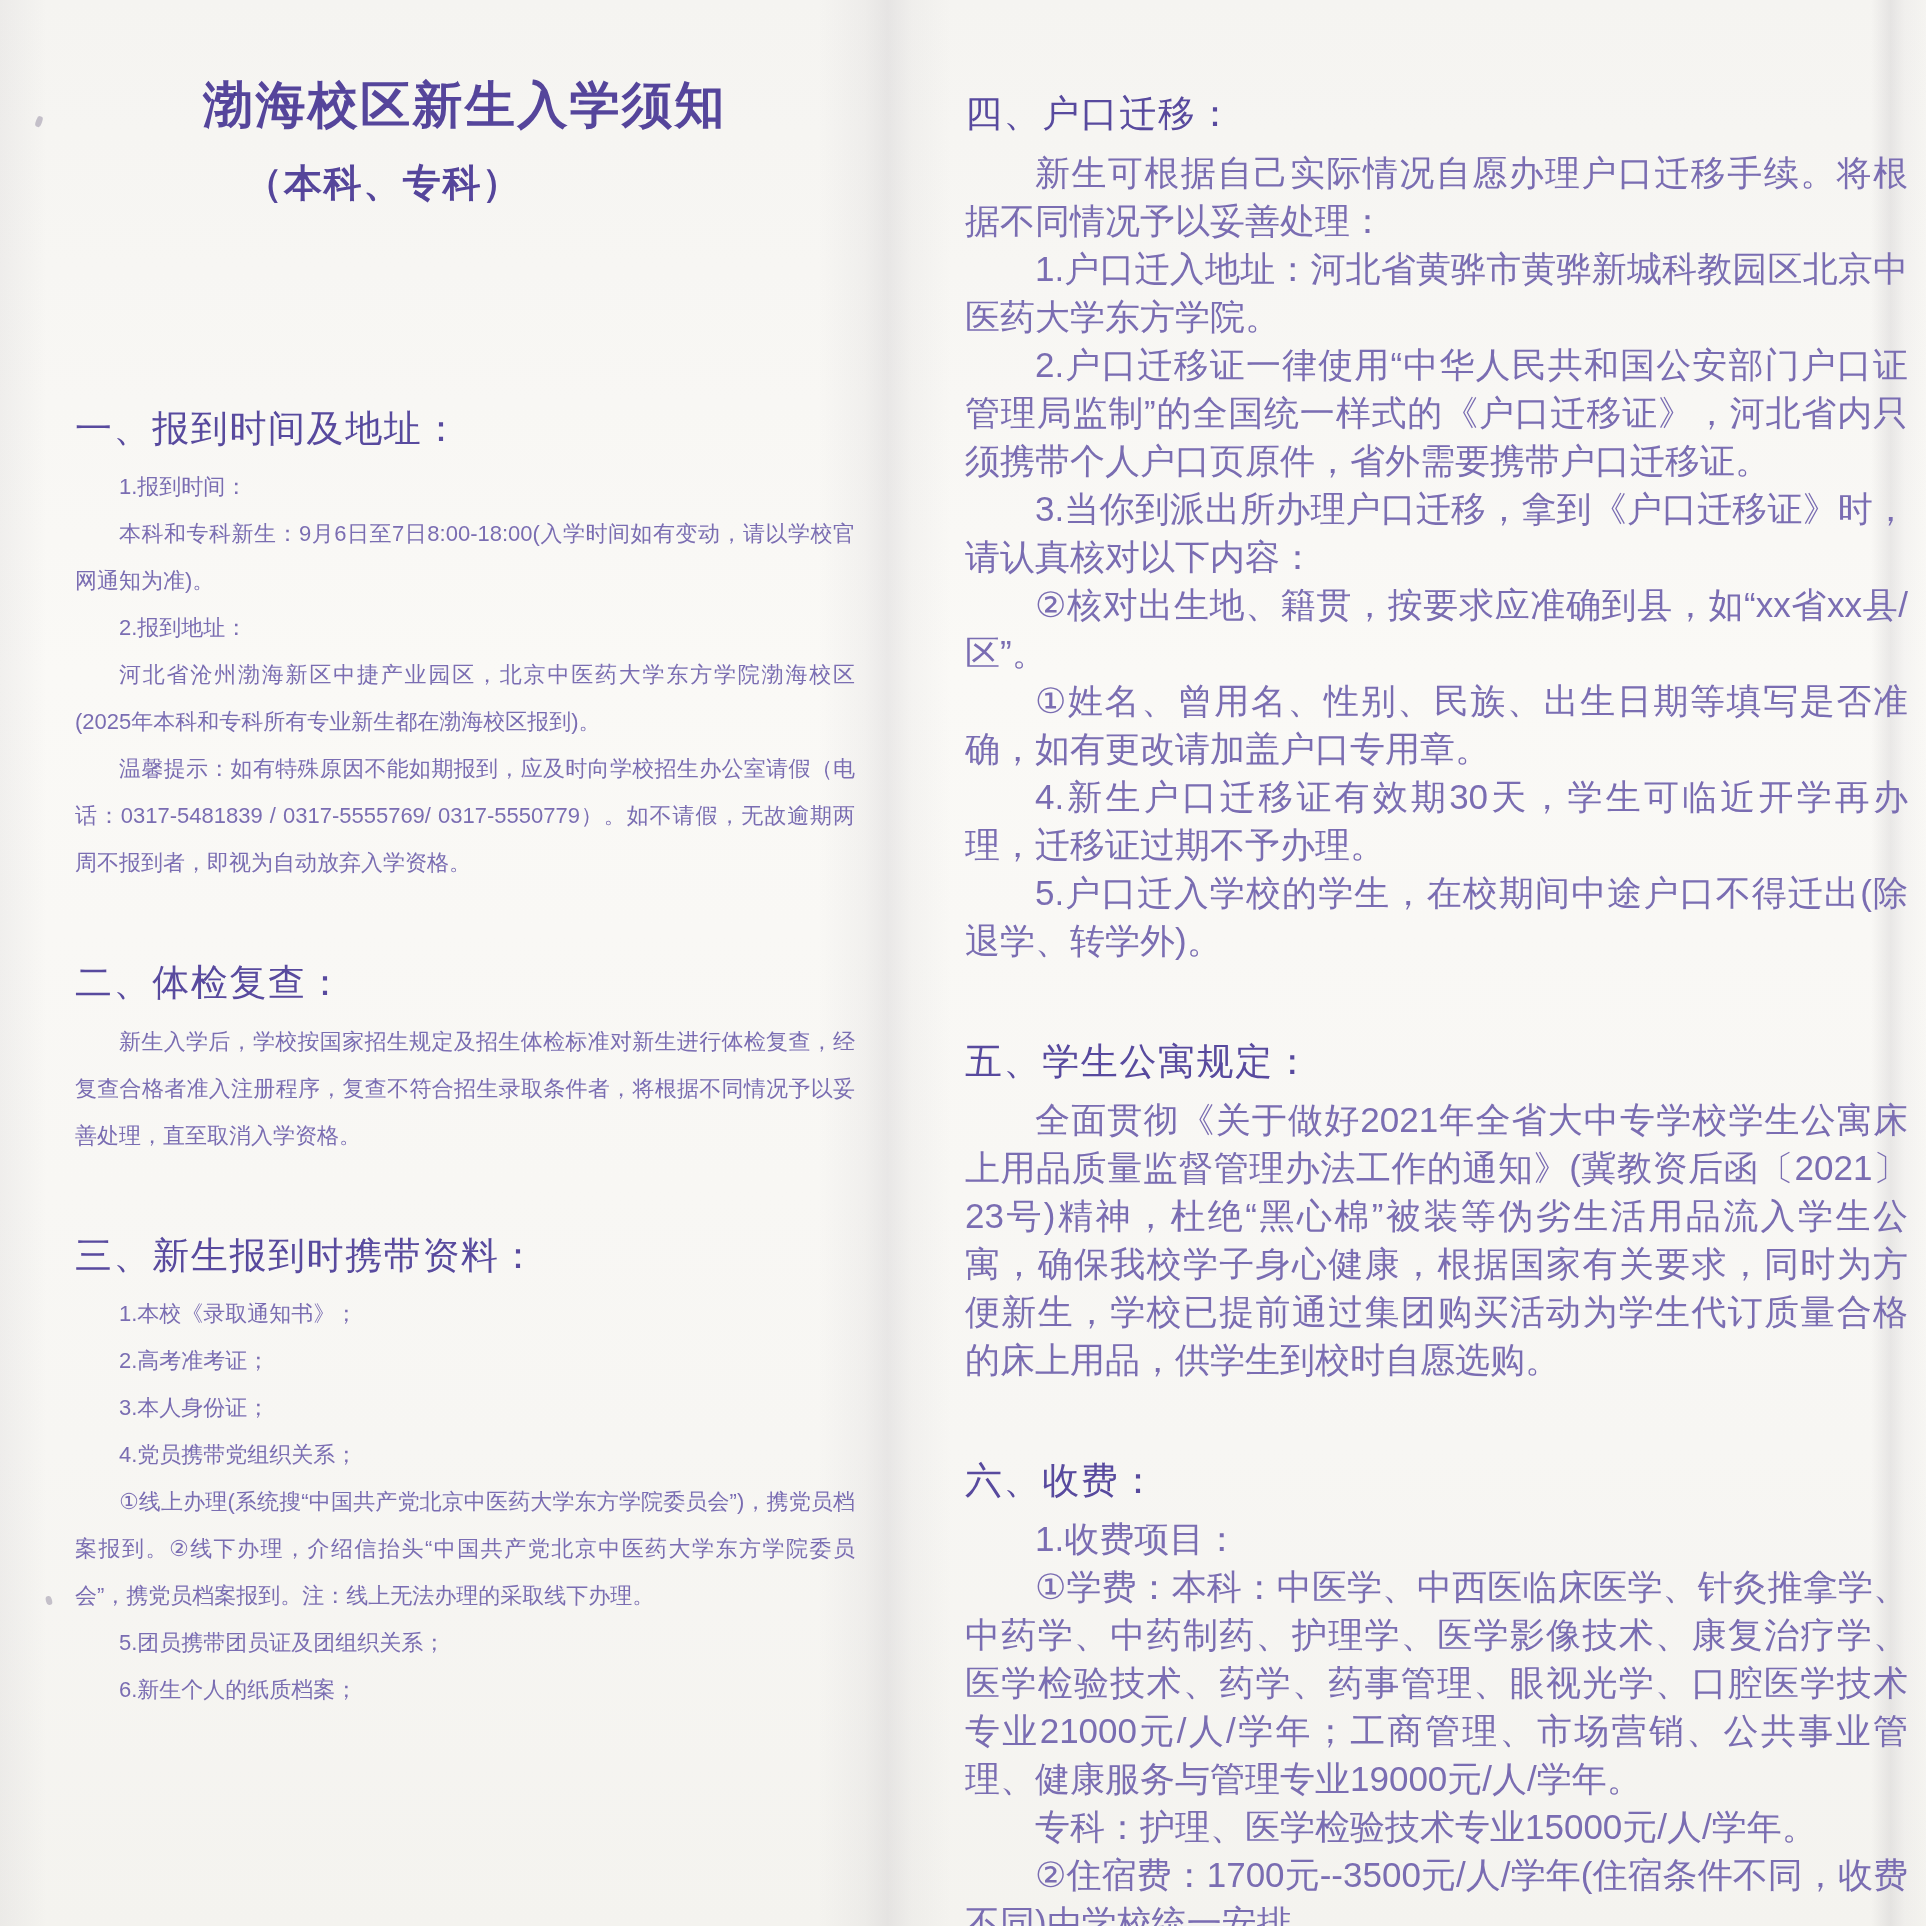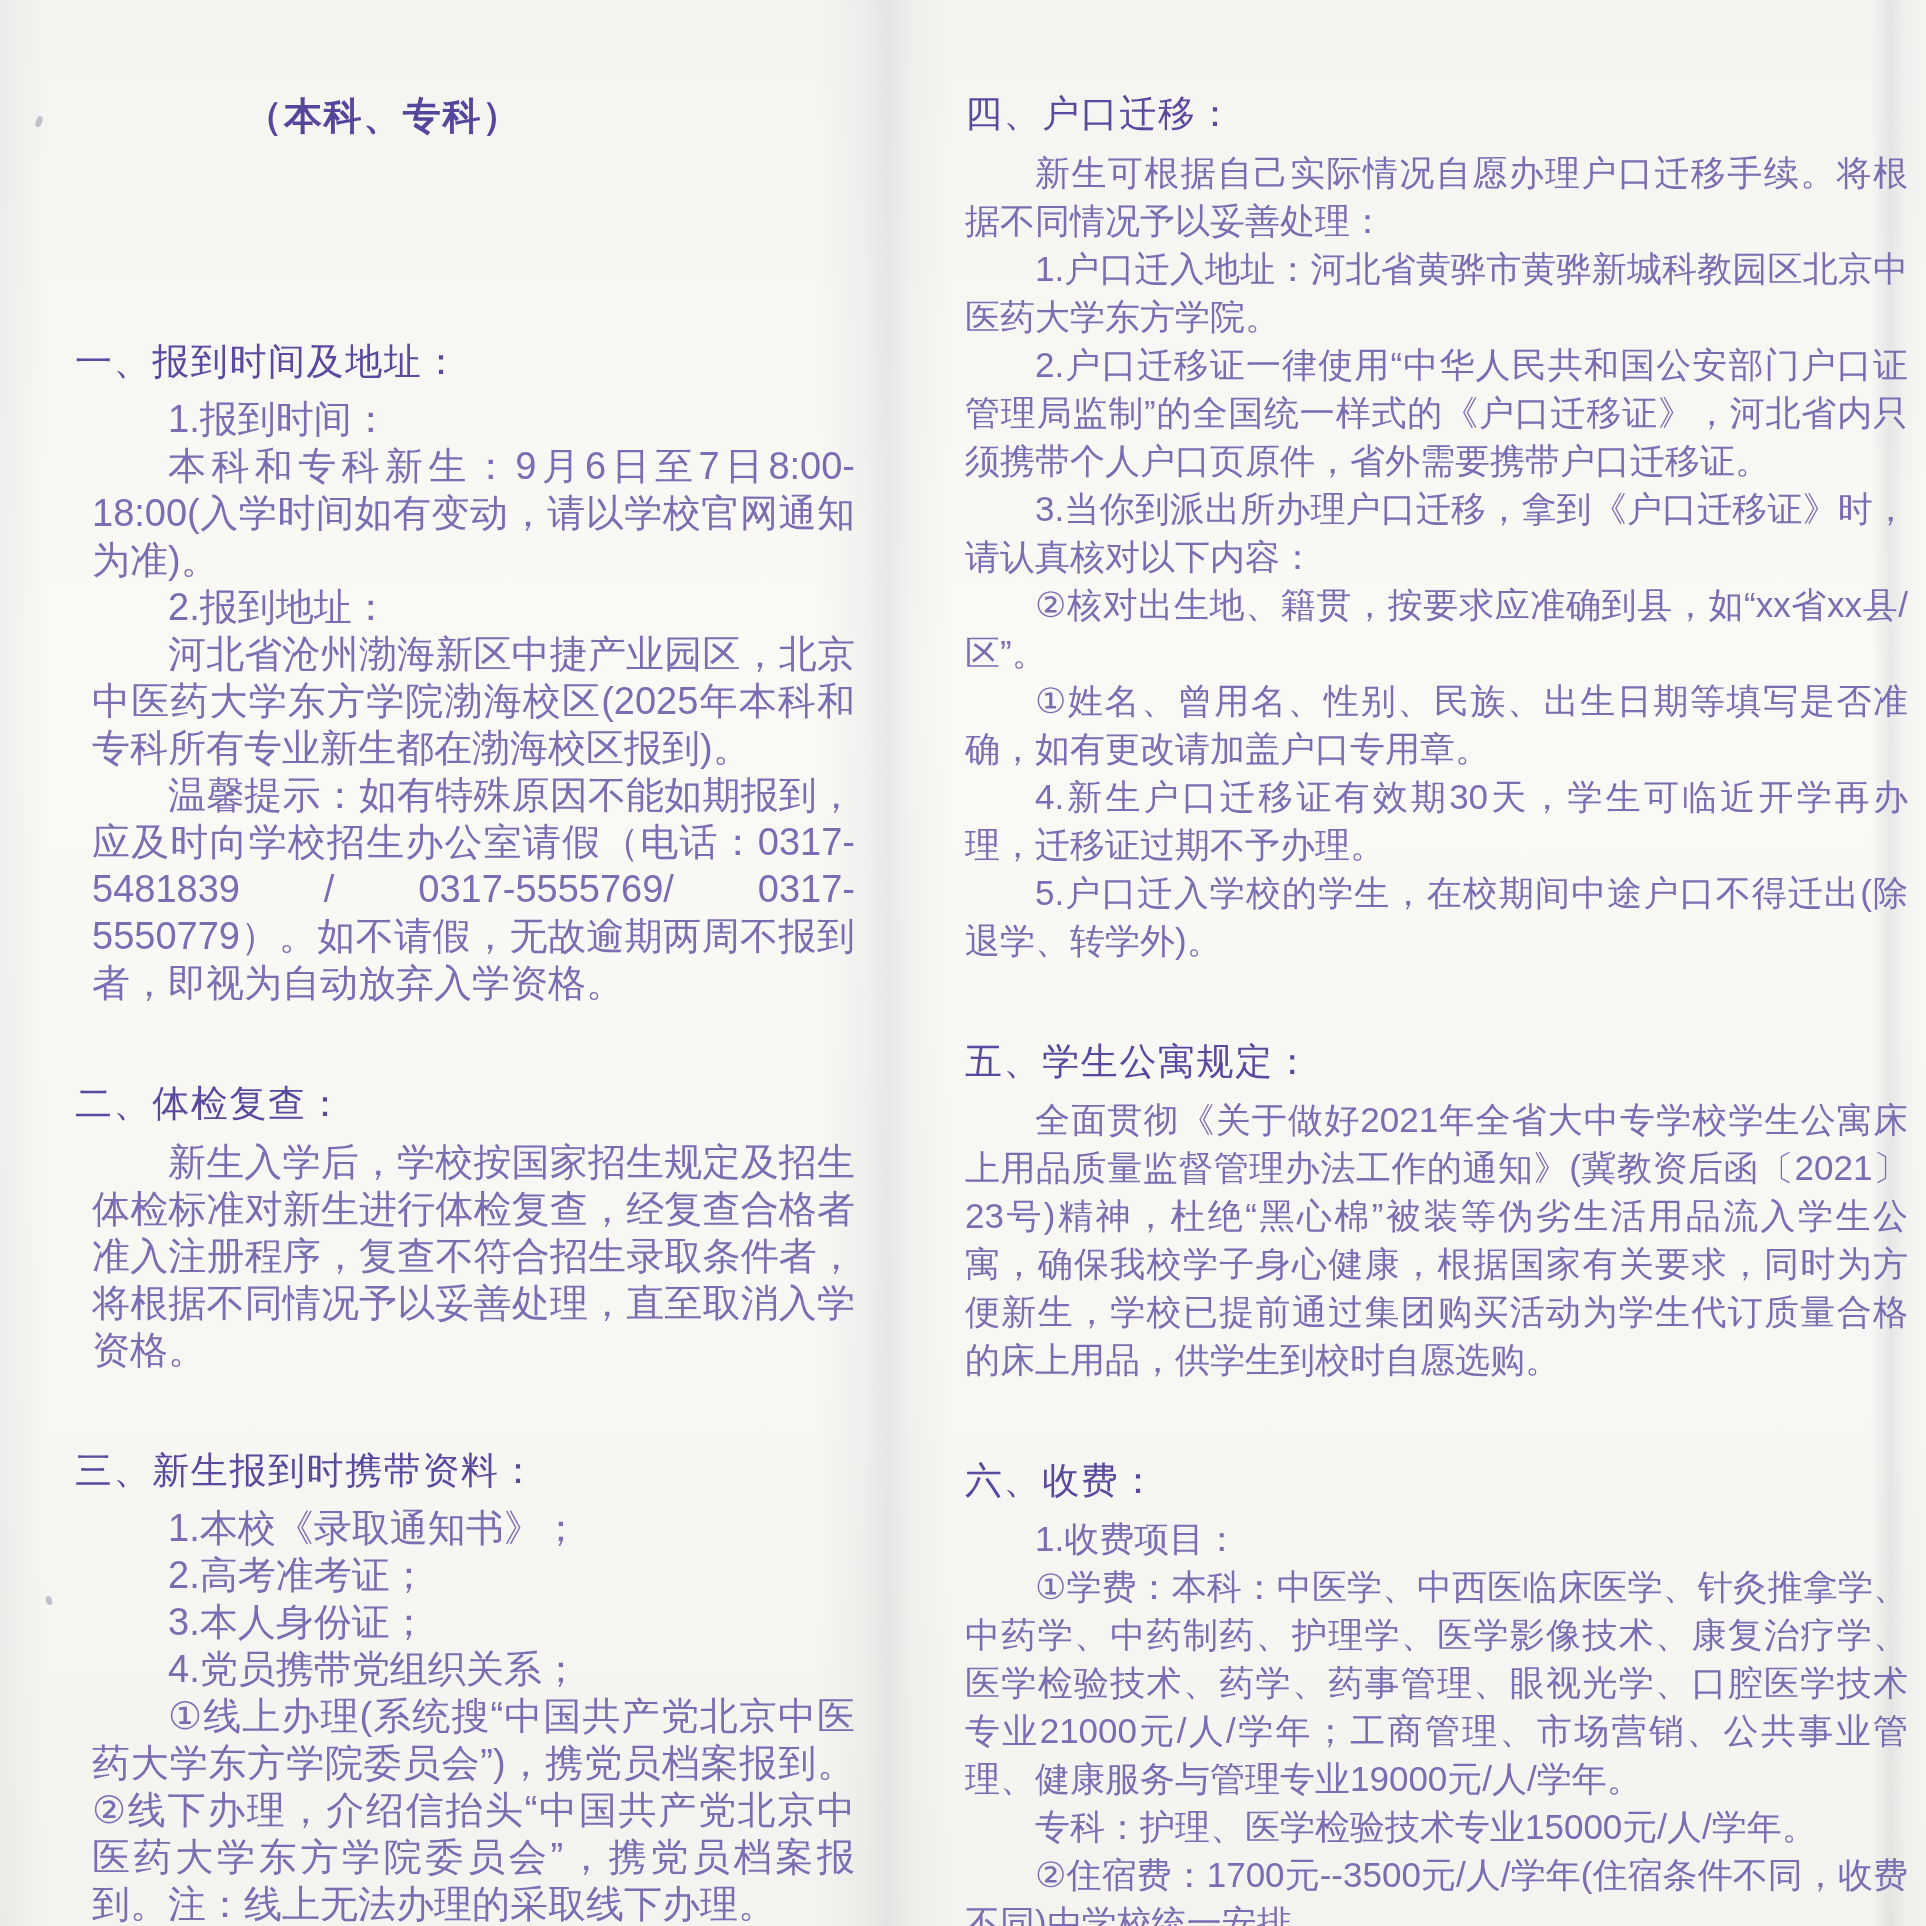--- a/index.html
+++ b/index.html
@@ -45,35 +45,36 @@
   section h3{
     font-size:37px;font-weight:normal;color:#584a9e;
     margin:72px 0 9.4px 0;letter-spacing:1.6px;
   }
   .col-left section:first-of-type h3{margin-top:195px;}
   .col-right section:first-of-type h3{margin-top:17.3px;}
   section p{
     margin:0;text-indent:2em;text-align:justify;
     color:#7a6db2;
   }
-  .col-left section p{font-size:38px;line-height:47px;margin-left:17px;}
+  .col-left section p{font-size:22px;line-height:47px;}
   .col-right section p{font-size:35px;line-height:48px;}
 </style>
 </head>
 <body>
 
 <div class="page">
 
   <div class="crease"></div>
   <div class="edge-shadow"></div>
   <div class="left-edge-shade"></div>
   <span class="speck s1"></span>
   <span class="speck s2"></span>
 
   <div class="col col-left">
+    <h1 class="doc-title">渤海校区新生入学须知</h1>
     <h2 class="doc-subtitle">（本科、专科）</h2>
 
     <section>
       <h3>一、报到时间及地址：</h3>
       <p>1.报到时间：</p>
       <p>本科和专科新生：9月6日至7日8:00-18:00(入学时间如有变动，请以学校官网通知为准)。</p>
       <p>2.报到地址：</p>
       <p>河北省沧州渤海新区中捷产业园区，北京中医药大学东方学院渤海校区(2025年本科和专科所有专业新生都在渤海校区报到)。</p>
       <p>温馨提示：如有特殊原因不能如期报到，应及时向学校招生办公室请假（电话：0317-5481839 / 0317-5555769/ 0317-5550779）。如不请假，无故逾期两周不报到者，即视为自动放弃入学资格。</p>
     </section>

